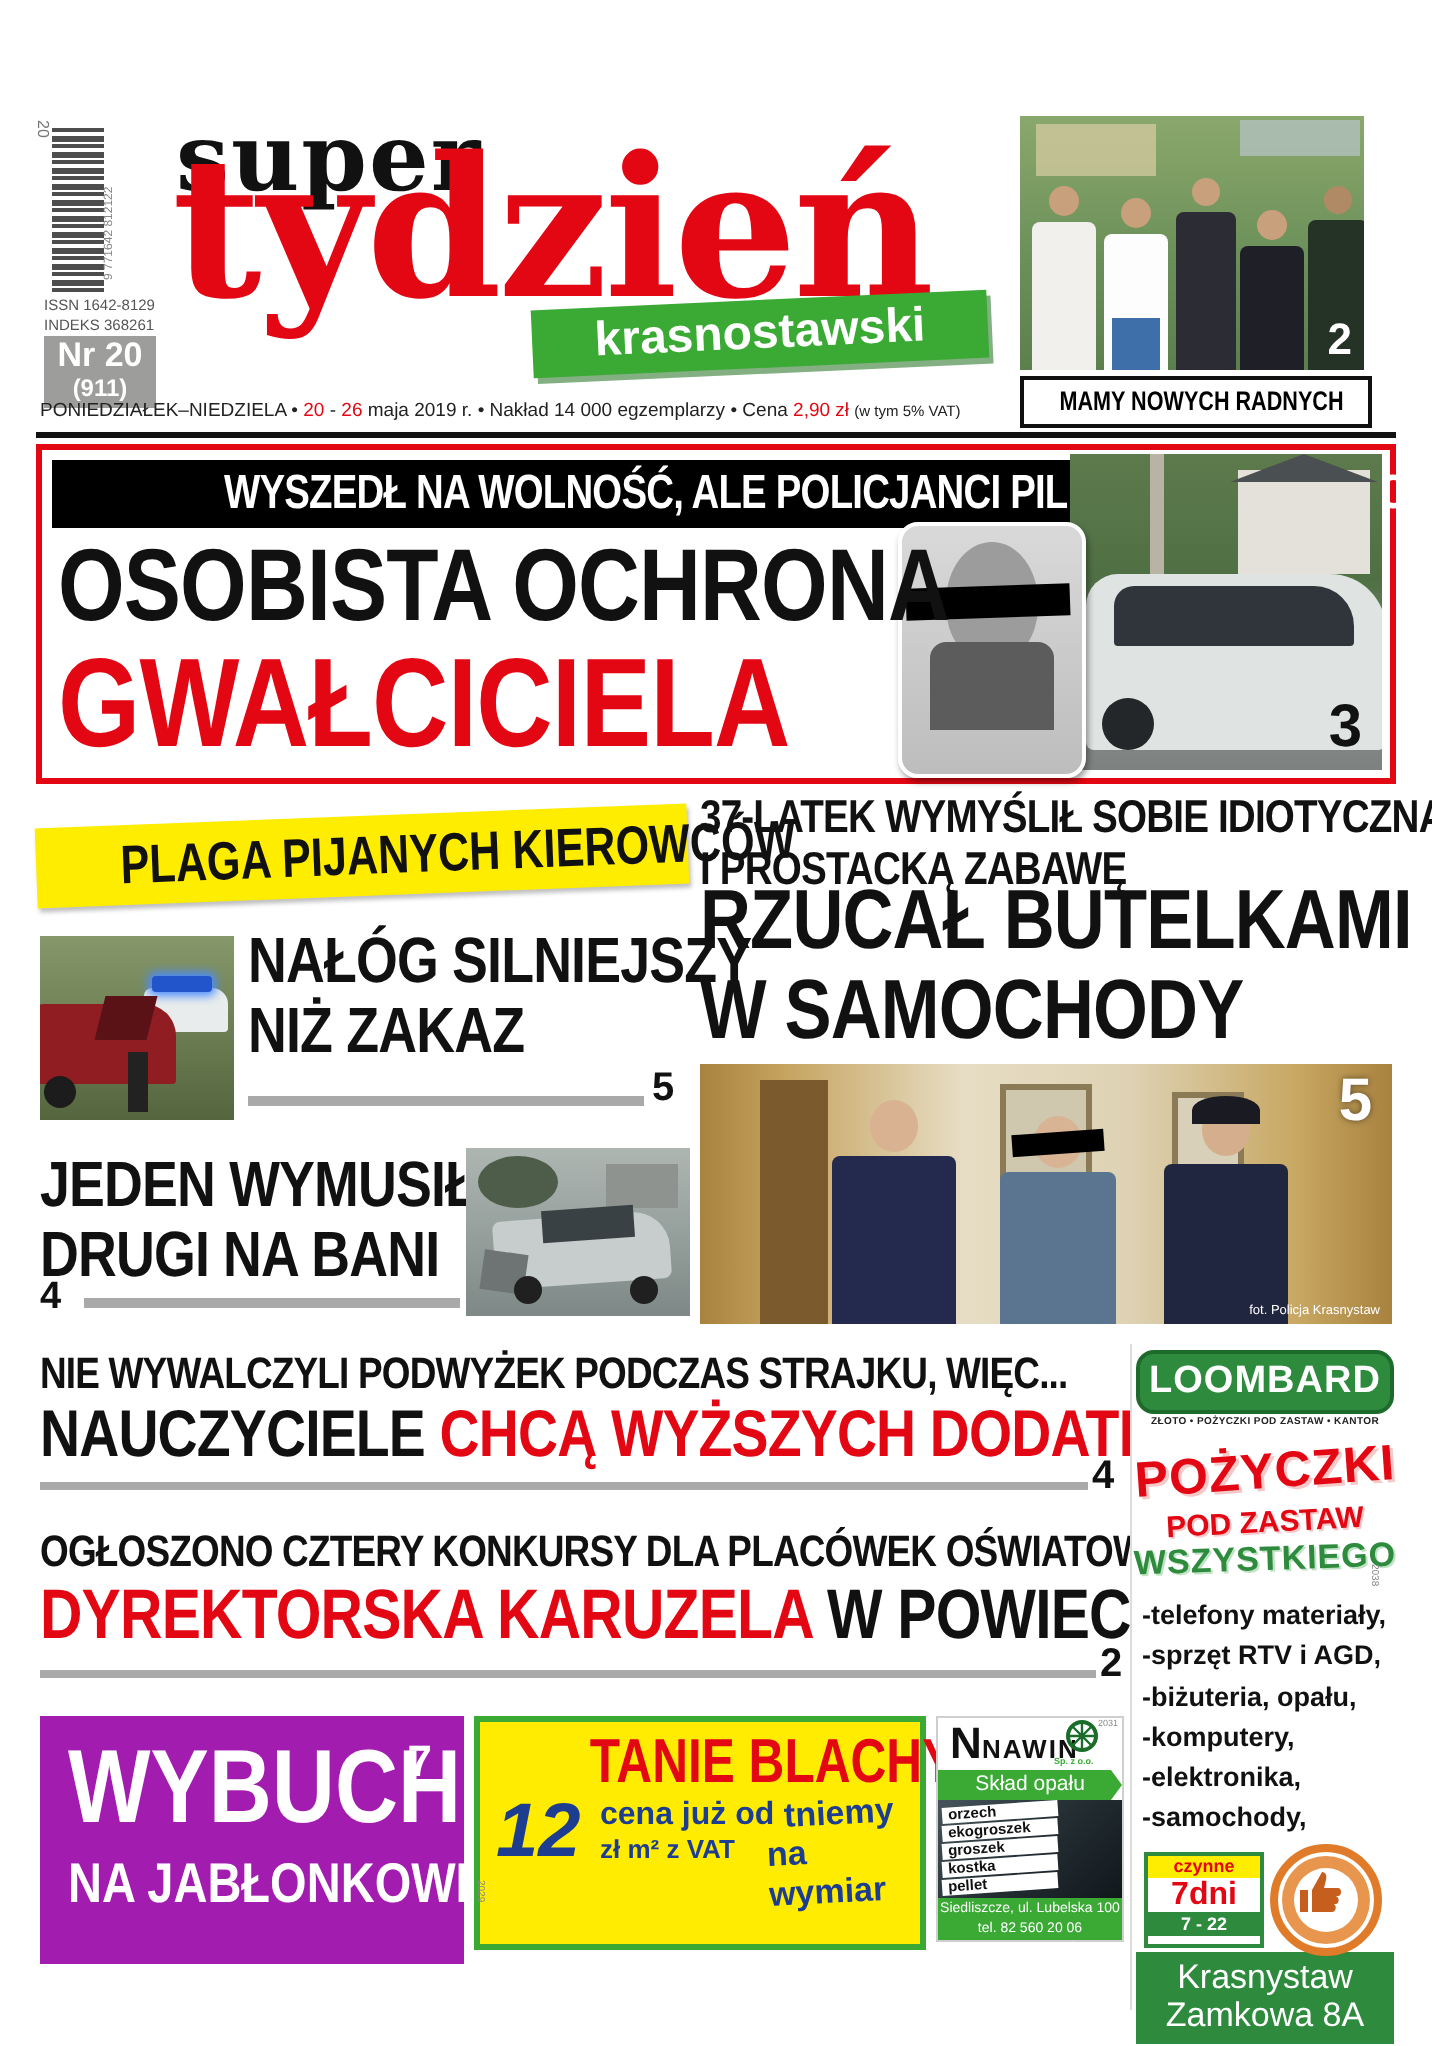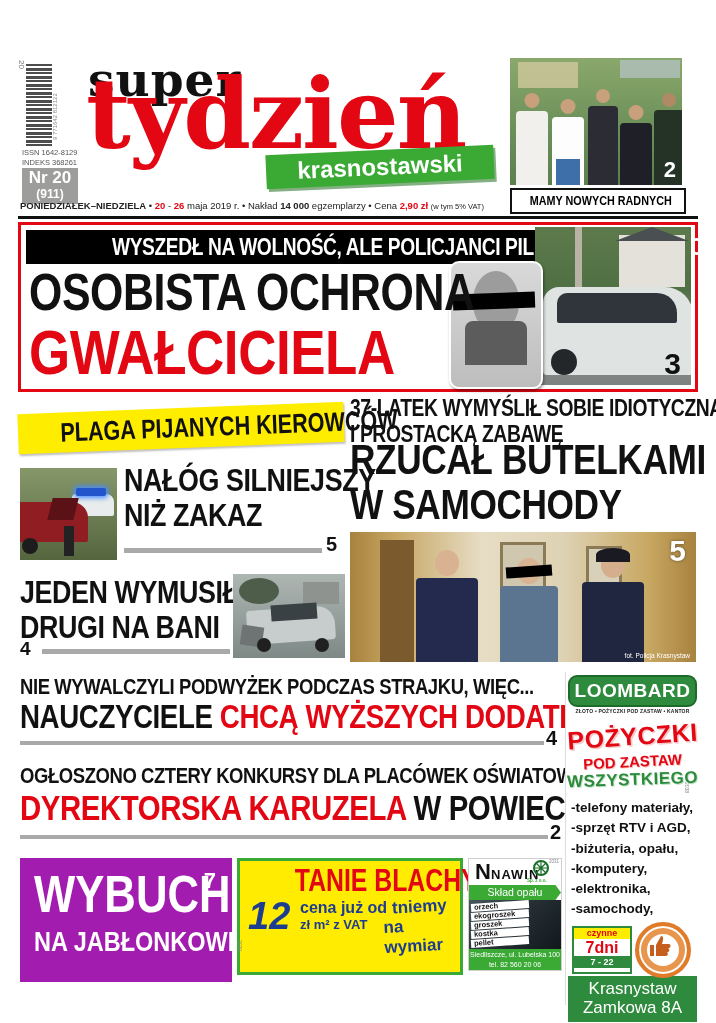--- a/index.html
+++ b/index.html
@@ -10,21 +10,21 @@
   .hl{font-weight:bold;color:#111;letter-spacing:-.5px;}
   .red{color:#e30613;}
   .rule{background:#a9a9a9;height:4px;}
   
   .super{font-family:"DejaVu Serif",serif;font-weight:bold;color:#111;font-size:47px;letter-spacing:1px;}
   .tydzien{font-family:"DejaVu Serif",serif;font-weight:bold;color:#e30613;font-size:97px;letter-spacing:-2px;line-height:1;margin-left:36px;}
   .kras{background:#3aaa35;color:#fff;font-weight:bold;font-size:24px;text-align:center;line-height:34px;transform:rotate(-2.6deg);box-shadow:2px 3px 0 rgba(30,110,30,.55);}
   .barcode{background:repeating-linear-gradient(180deg,#4d4d4d 0 2px,#fff 2px 4px,#4d4d4d 4px 7px,#fff 7px 8px);}
   .nrbox{background:#9d9d9c;color:#fff;text-align:center;}
   .dateline{font-size:9.5px;color:#222;}
-  .dateline b{font-weight:bold;}
+  .dateline b{font-weight:normal;}
   
   .leadbox{border:3px solid #e30613;background:#fff;}
   .leadbar{background:#000;color:#fff;text-align:center;}
   
   .ybanner{background:#ffed00;transform:rotate(-2.2deg);text-align:center;box-shadow:1px 2px 2px rgba(0,0,0,.25);}
   
   .ph{overflow:hidden;}
   .fig{position:absolute;bottom:0;}
   .fig .head{position:absolute;left:50%;transform:translateX(-50%);top:0;border-radius:50%;background:#c9a07c;}
   .fig .body{position:absolute;left:0;right:0;bottom:0;border-radius:4px 4px 0 0;}

